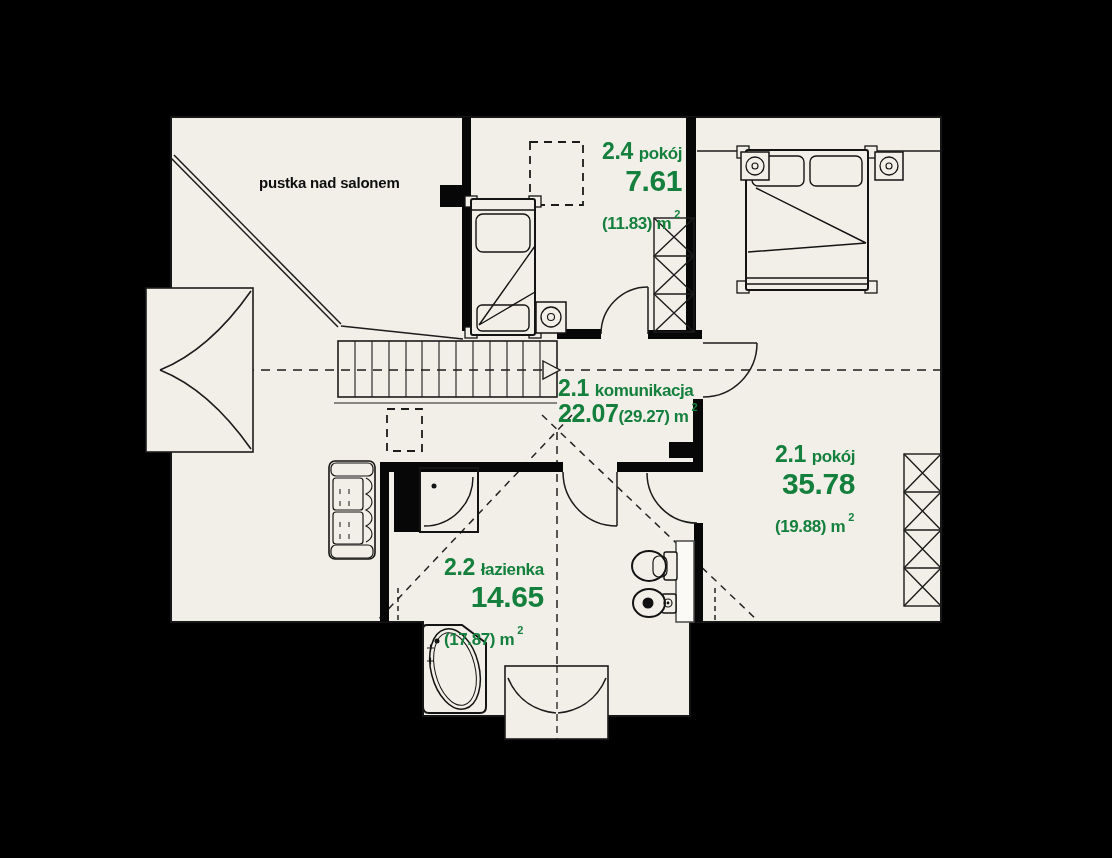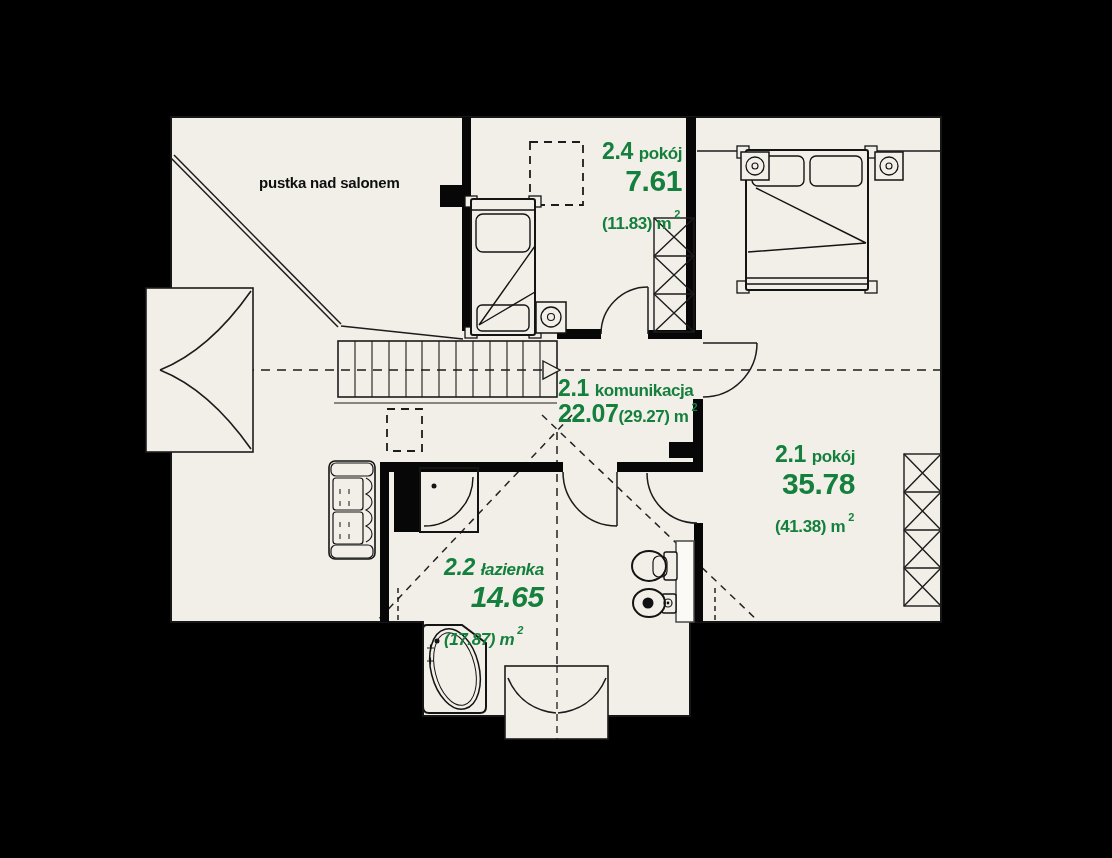--- a/index.html
+++ b/index.html
@@ -223,26 +223,26 @@
       <span class="rl-inline-par">m</span><span class="sup">2</span>
     </div>
   </div>
 
   <div class="room-label" style="left:775px; top:442px;">
     <div class="rl-line1">
       <span>2.1</span><span class="rl-name">pokój</span>
     </div>
     <div class="rl-area">35.78</div>
     <div class="rl-par">
-      <span>(41.38)</span>
+      <span>(19.88)</span>
       <span>m</span><span class="sup">2</span>
     </div>
   </div>
 
-  <div class="room-label" style="left:444px; top:555px;font-style:italic;">
+  <div class="room-label" style="left:444px; top:555px;">
     <div class="rl-line1">
       <span>2.2</span><span class="rl-name">łazienka</span>
     </div>
     <div class="rl-area">14.65</div>
     <div class="rl-par">
       <span>(17.87)</span>
       <span>m</span><span class="sup">2</span>
     </div>
   </div>
 

